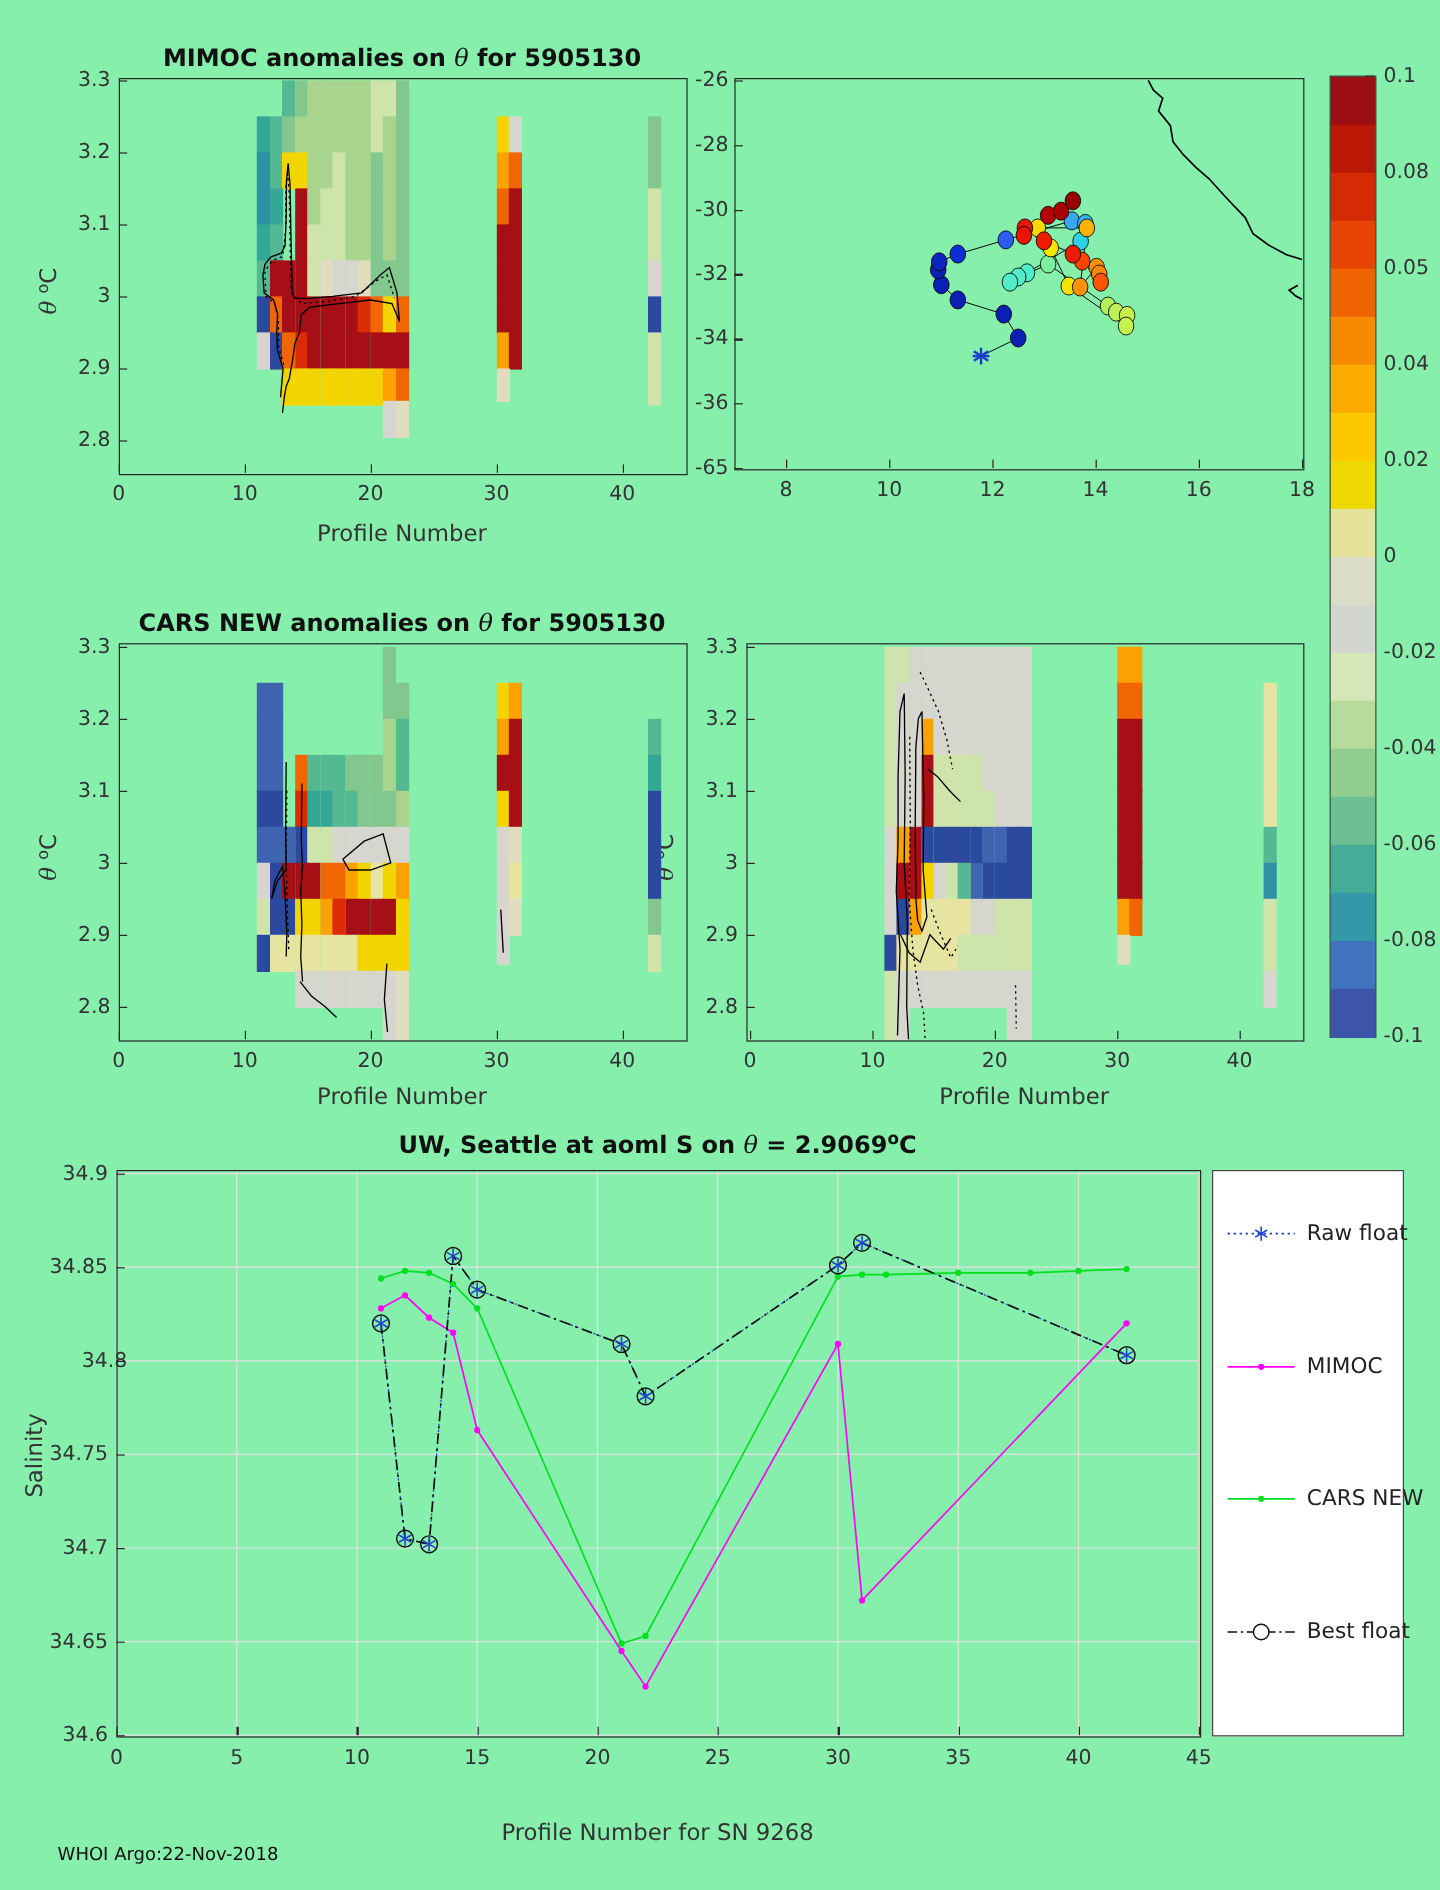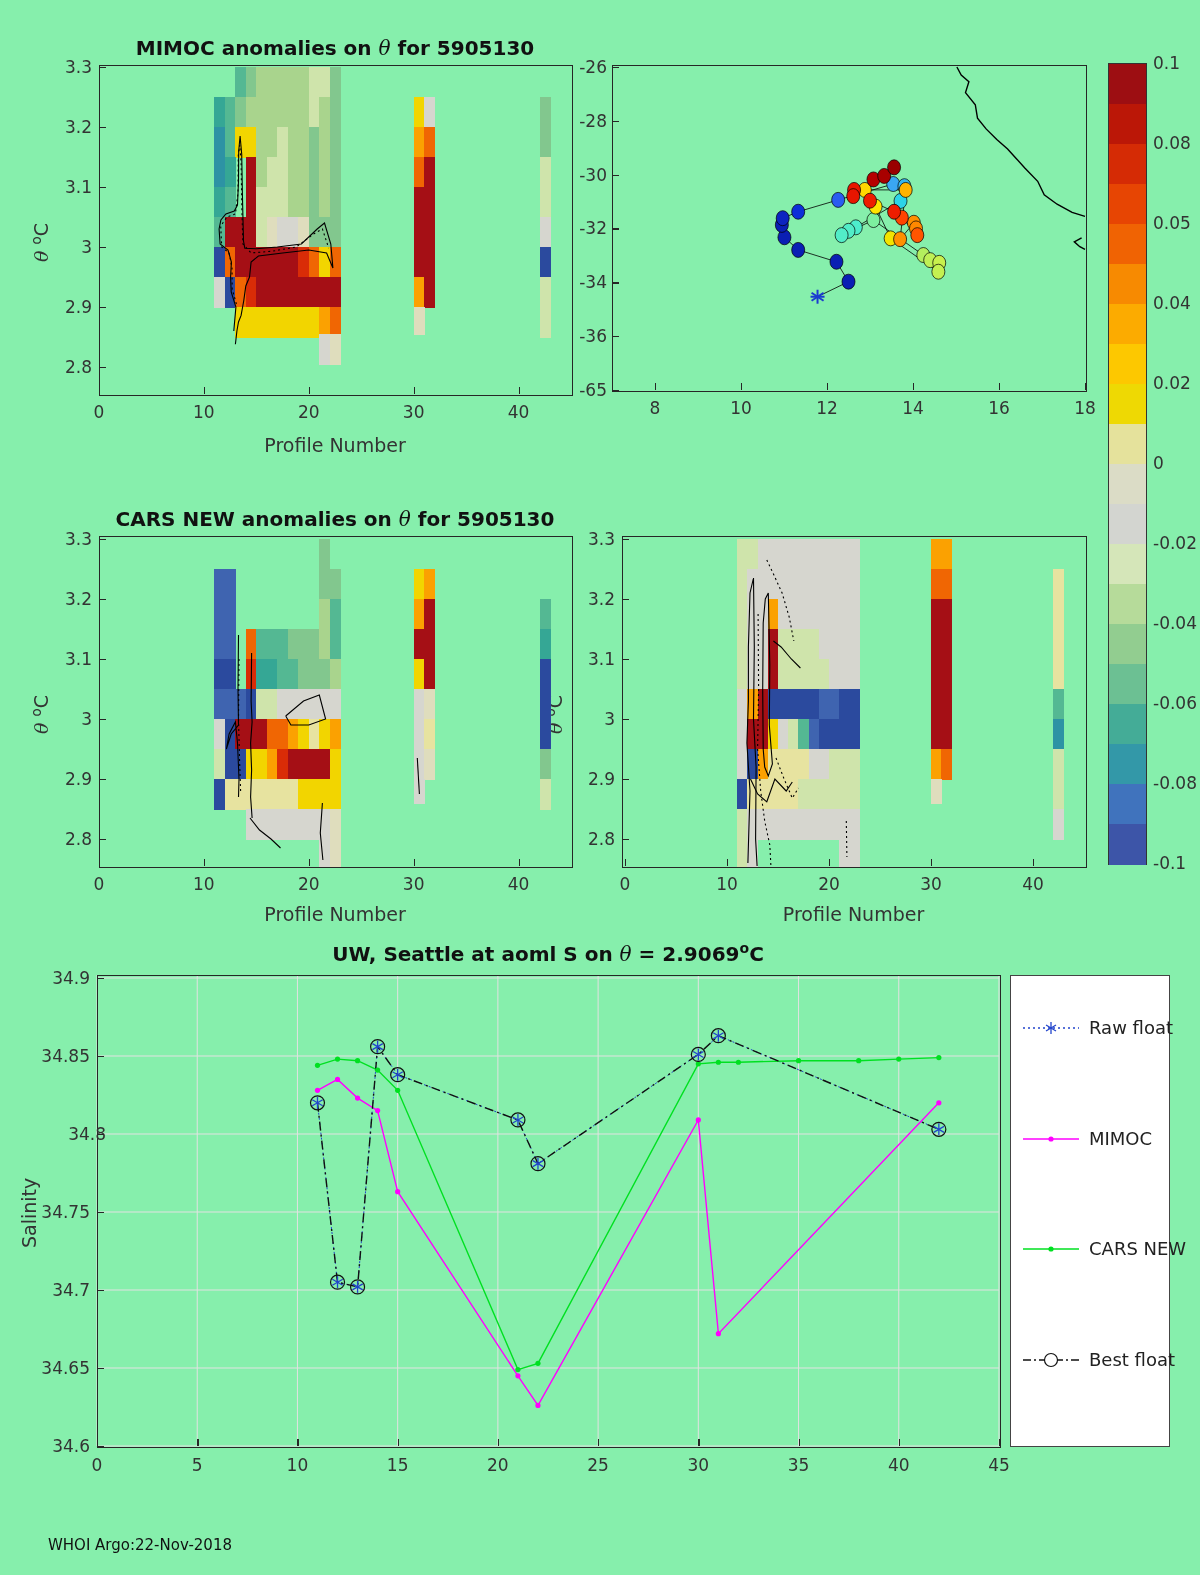--- a/index.html
+++ b/index.html
@@ -30,20 +30,21 @@
 
 <div id="fig">
 
   <div class="ttl mtext" style="left:99px;top:36px;width:472px;">MIMOC anomalies on <span class="th">θ</span>  for 5905130</div>
   <div class="ttl mtext" style="left:99px;top:507px;width:472px;">CARS NEW anomalies on <span class="th">θ</span> for 5905130</div>
   <div class="ttl mtext" style="left:97px;top:942px;width:902px;">UW, Seattle at aoml S on <span class="th">θ</span> = 2.9069<sup class="dg">o</sup>C</div>
 
   <div class="xlab" style="left:99px;top:434px;width:472px;">Profile Number</div>
   <div class="xlab" style="left:99px;top:903px;width:472px;">Profile Number</div>
   <div class="xlab" style="left:622px;top:903px;width:463px;">Profile Number</div>
+  <div class="xlab" style="left:97px;top:1516px;width:902px;">Profile Number for SN 9268</div>
 
   <div class="ylab mtext" style="left:30px;top:262px;"><span class="th">θ</span> <sup class="dg">o</sup>C</div>
   <div class="ylab mtext" style="left:30px;top:734px;"><span class="th">θ</span> <sup class="dg">o</sup>C</div>
   <div class="ylab mtext" style="left:544px;top:734px;"><span class="th">θ</span> <sup class="dg">o</sup>C</div>
   <div class="ylab" style="left:18px;top:1248px;">Salinity</div>
 
   <div id="footer" style="left:48px;top:1536px;">WHOI Argo:22-Nov-2018</div>
 
   <div id="dyn">
       <div class="cell" style="background: rgb(84, 184, 147); left: 235.357px; top: 67px; width: 10.989px; height: 30.5px;"></div>

